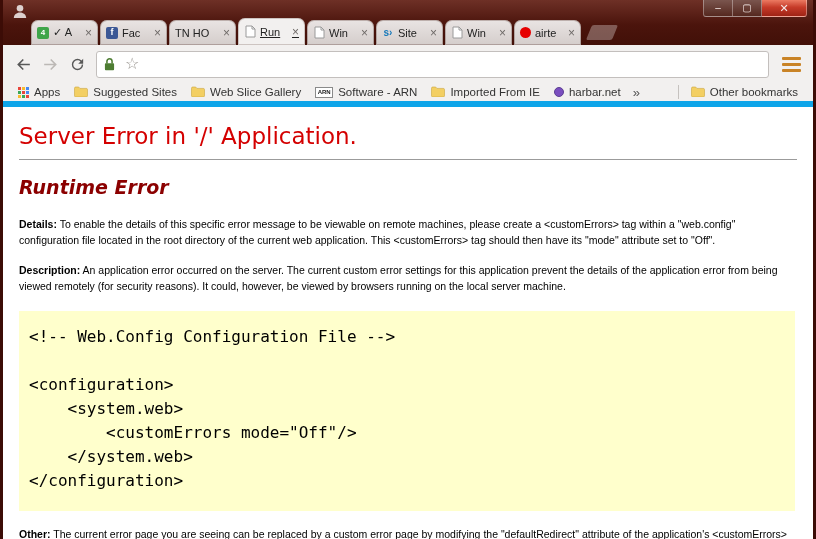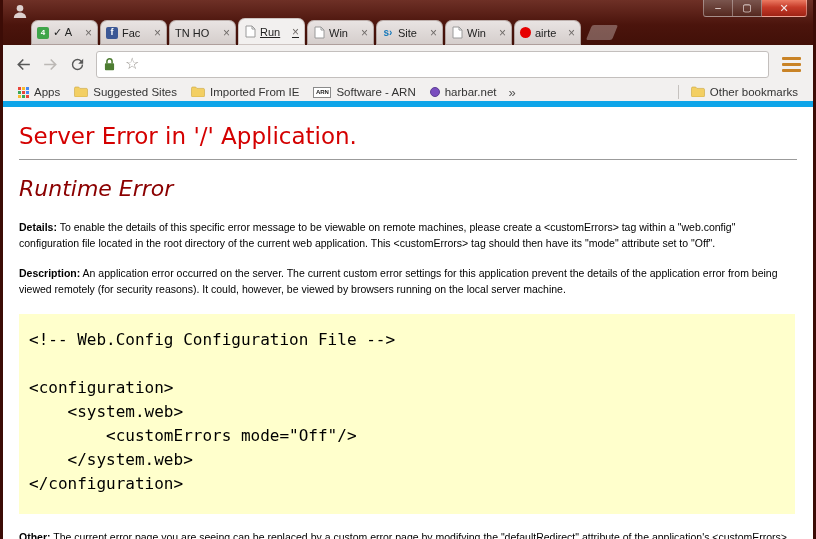--- a/index.html
+++ b/index.html
@@ -74,22 +74,22 @@
               font-size:6px; font-weight:bold; display:flex; align-items:center; justify-content:center; }
   .harbar-dot{ width:10px; height:10px; border-radius:50%; background:#7a4ebf; border:1px solid #5d3f93; }
   .chev{ font-size:13px; color:#555; padding:0 5px; }
 
   
   .page{ height:528px; background:#fff; padding:12px 16px 0 16px; overflow:hidden;
          font-family:"Liberation Sans", sans-serif; color:#000; }
   .err-title{ font-family:"DejaVu Sans", sans-serif; font-weight:400; font-size:23px;
               color:#d40000; margin:4px 0 10px 0; }
   .err-hr{ border:none; border-top:1px solid #9b9b9b; margin:0 0 16px 0; }
-  .err-subtitle{ font-family:"DejaVu Sans", sans-serif; font-style:italic; font-weight:400;
-                 font-size:22px; color:#8b0000; margin:0 0 18px 0; }
+  .err-subtitle{ font-family:"DejaVu Sans", sans-serif; font-style:italic; font-weight:700;
+                 font-size:19px; color:#8b0000; margin:0 0 18px 0; }
   .para{ font-size:10.5px; line-height:1.55; margin-bottom:13px; }
   .para b{ font-weight:bold; }
   .code-block{ background:#ffffcc; margin:17px 2px 15px 0; padding:14px 10px 18px 10px;
                font-family:"DejaVu Sans Mono", monospace; font-size:16px; line-height:1.5;
                white-space:pre; color:#000; }
 </style>
 </head>
 <body>
 
 <div class="window">
@@ -228,33 +228,41 @@
 
     <div class="bm-item">
       <span>
         <svg width="14" height="11" viewBox="0 0 14 11">
             <path d="M.5 2.2C.5 1.5 1 1 1.7 1h3l1.2 1.4h6.4c.7 0 1.2.5 1.2 1.2v6.2c0 .7-.5 1.2-1.2 1.2H1.7c-.7 0-1.2-.5-1.2-1.2z" fill="#f3cf63" stroke="#caa53e" stroke-width=".6"></path>
           </svg>
       </span>
       <span>Suggested Sites</span>
     </div>
 
-
     <div class="bm-item">
       <span>
         <svg width="14" height="11" viewBox="0 0 14 11">
             <path d="M.5 2.2C.5 1.5 1 1 1.7 1h3l1.2 1.4h6.4c.7 0 1.2.5 1.2 1.2v6.2c0 .7-.5 1.2-1.2 1.2H1.7c-.7 0-1.2-.5-1.2-1.2z" fill="#f3cf63" stroke="#caa53e" stroke-width=".6"></path>
           </svg>
       </span>
-      <span>Imported From IE</span>
+      <span>Web Slice Gallery</span>
     </div>
 
     <div class="bm-item">
       <span class="arn-badge">ARN</span>
       <span>Software - ARN</span>
+    </div>
+
+    <div class="bm-item">
+      <span>
+        <svg width="14" height="11" viewBox="0 0 14 11">
+            <path d="M.5 2.2C.5 1.5 1 1 1.7 1h3l1.2 1.4h6.4c.7 0 1.2.5 1.2 1.2v6.2c0 .7-.5 1.2-1.2 1.2H1.7c-.7 0-1.2-.5-1.2-1.2z" fill="#f3cf63" stroke="#caa53e" stroke-width=".6"></path>
+          </svg>
+      </span>
+      <span>Imported From IE</span>
     </div>
 
     <div class="bm-item">
       <span class="harbar-dot"></span>
       <span>harbar.net</span>
     </div>
 
     <span class="chev">»</span>
 
     <div class="bm-spacer"></div>

